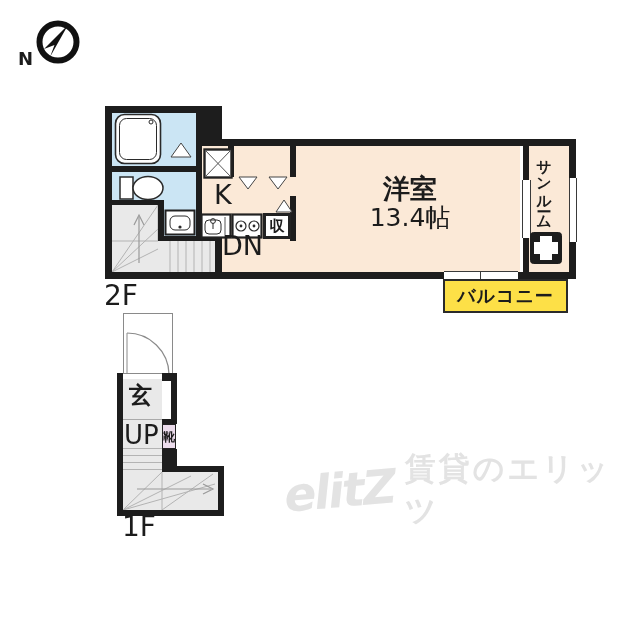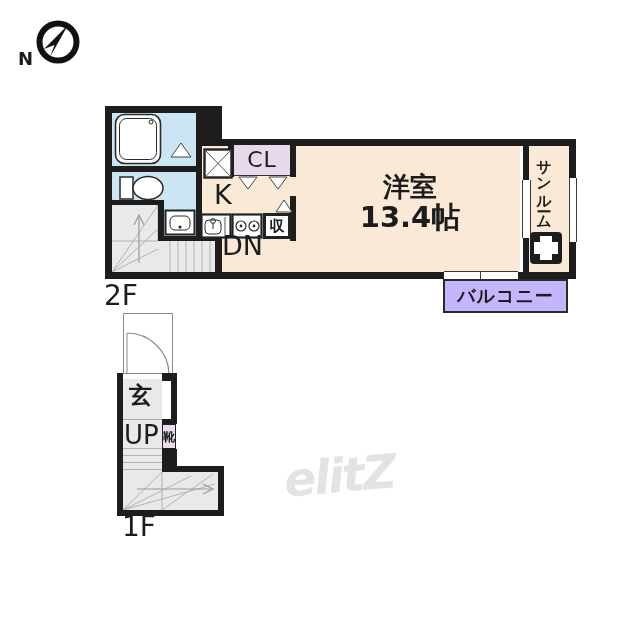--- a/index.html
+++ b/index.html
@@ -13,21 +13,21 @@
   .floor-blue{position:absolute;background:#cbe5f4;}
   .floor-gray{position:absolute;background:#e9e9e9;}
   .floor-lav{position:absolute;background:#e7d9eb;}
   .win{position:absolute;background:#ffffff;}
   .win.v{border-left:1px solid #3a3a3a;border-right:1px solid #3a3a3a;}
   .win.h{border-top:1px solid #3a3a3a;border-bottom:1px solid #3a3a3a;}
   .lbl{position:absolute;color:#1c1c1c;line-height:1;white-space:nowrap;}
   .icon-box{position:absolute;background:#ffffff;border:2px solid #222;box-sizing:border-box;}
   .room-label-center{display:flex;flex-direction:column;align-items:center;justify-content:center;text-align:center;}
   .vert{writing-mode:vertical-rl;text-orientation:upright;}
-  .balcony{position:absolute;background:#c4b5fd;border:2px solid #2a2a2a;box-sizing:border-box;
+  .balcony{position:absolute;background:#fde047;border:2px solid #2a2a2a;box-sizing:border-box;
     display:flex;align-items:center;justify-content:center;}
   .watermark{position:absolute;display:flex;align-items:center;color:#e3e3e3;user-select:none;}
   .wm-logo{font-size:47px;font-style:italic;font-weight:800;transform:rotate(-5deg);letter-spacing:-2px;}
   .wm-text{font-size:31px;font-weight:800;margin-left:10px;letter-spacing:3px;}
   svg{display:block;}
 </style>
 </head>
 <body>
 
 <div class="canvas">
@@ -108,23 +108,20 @@
     <rect x="6" y="7" width="20" height="14" rx="5" fill="#ffffff" stroke="#2a2a2a" stroke-width="1"></rect>
     <circle cx="16" cy="18" r="1.6" fill="#2a2a2a"></circle>
   </svg>
 
   <svg class="abs" style="left:203px;top:148px;" width="30" height="31" viewBox="0 0 30 31">
     <rect x="1.5" y="1.5" width="27" height="28" fill="#ffffff" stroke="#222" stroke-width="2.4"></rect>
     <line x1="2" y1="2" x2="28" y2="29" stroke="#555" stroke-width="1"></line>
     <line x1="28" y1="2" x2="2" y2="29" stroke="#555" stroke-width="1"></line>
   </svg>
 
-  <div class="floor-lav room-label-center" style="left:234px;top:145px;width:56px;height:31px;border-bottom:1px solid #333;box-sizing:border-box;">
-    <span class="lbl" style="position:static;font-size:22px;font-weight:500;letter-spacing:1px;">CL</span>
-  </div>
   <svg class="abs" style="left:238px;top:176px;" width="20" height="14" viewBox="0 0 20 14">
     <polygon points="1,1 19,1 10,13" fill="#ffffff" stroke="#444" stroke-width="1"></polygon>
   </svg>
   <svg class="abs" style="left:268px;top:176px;" width="20" height="14" viewBox="0 0 20 14">
     <polygon points="1,1 19,1 10,13" fill="#ffffff" stroke="#444" stroke-width="1"></polygon>
   </svg>
 
   <svg class="abs" style="left:200px;top:213px;" width="32" height="26" viewBox="0 0 32 26">
     <rect x="1.5" y="1.5" width="29" height="23" fill="#ffffff" stroke="#222" stroke-width="2.2"></rect>
     <rect x="5" y="7" width="16" height="14" rx="4" fill="#ffffff" stroke="#2a2a2a" stroke-width="1"></rect>
@@ -151,21 +148,21 @@
   <svg class="abs" style="left:529px;top:231px;" width="34" height="34" viewBox="0 0 34 34">
     <rect x="1.5" y="1.5" width="31" height="31" rx="3" fill="#1d1d1d" stroke="#1d1d1d"></rect>
     <rect x="11" y="5" width="12" height="24" fill="#ffffff"></rect>
     <rect x="5" y="11" width="24" height="12" fill="#ffffff"></rect>
   </svg>
 
   <div class="lbl" style="left:214px;top:181px;font-size:27px;font-weight:500;">K</div>
   <div class="lbl" style="left:222px;top:232px;font-size:27px;font-weight:500;">DN</div>
   <div class="abs room-label-center" style="left:330px;top:168px;width:160px;height:68px;">
     <span class="lbl" style="position:static;font-size:27px;font-weight:600;">洋室</span>
-    <span class="lbl" style="position:static;font-size:29px;font-weight:700;margin-top:3px;">13.4帖</span>
+    <span class="lbl" style="position:static;font-size:25px;font-weight:400;margin-top:3px;">13.4帖</span>
   </div>
   <div class="lbl vert" style="left:536px;top:149px;font-size:15px;font-weight:600;height:112px;letter-spacing:1px;">サンルーム</div>
 
   <div class="balcony" style="left:443px;top:279px;width:125px;height:34px;">
     <span class="lbl" style="position:static;font-size:18px;font-weight:600;letter-spacing:1px;">バルコニー</span>
   </div>
 
   <div class="lbl" style="left:104px;top:282px;font-size:28px;font-weight:500;">2F</div>
 
   <div class="abs" style="left:123px;top:313px;width:50px;height:61px;background:#ffffff;border:1px solid #8a8a8a;box-sizing:border-box;"></div>
@@ -209,15 +206,16 @@
       <polyline points="80,12 90,17 80,22"></polyline>
     </g>
   </svg>
 
   <div class="lbl" style="left:129px;top:384px;font-size:23px;font-weight:600;">玄</div>
   <div class="lbl" style="left:124px;top:422px;font-size:26px;font-weight:500;">UP</div>
   <div class="lbl" style="left:122px;top:513px;font-size:28px;font-weight:500;">1F</div>
 
   <div class="watermark" style="left:284px;top:448px;">
     <span class="wm-logo">elitZ</span>
+    <span class="wm-text">賃貸のエリッツ</span>
   </div>
 
 </div>
 
 </body></html>

